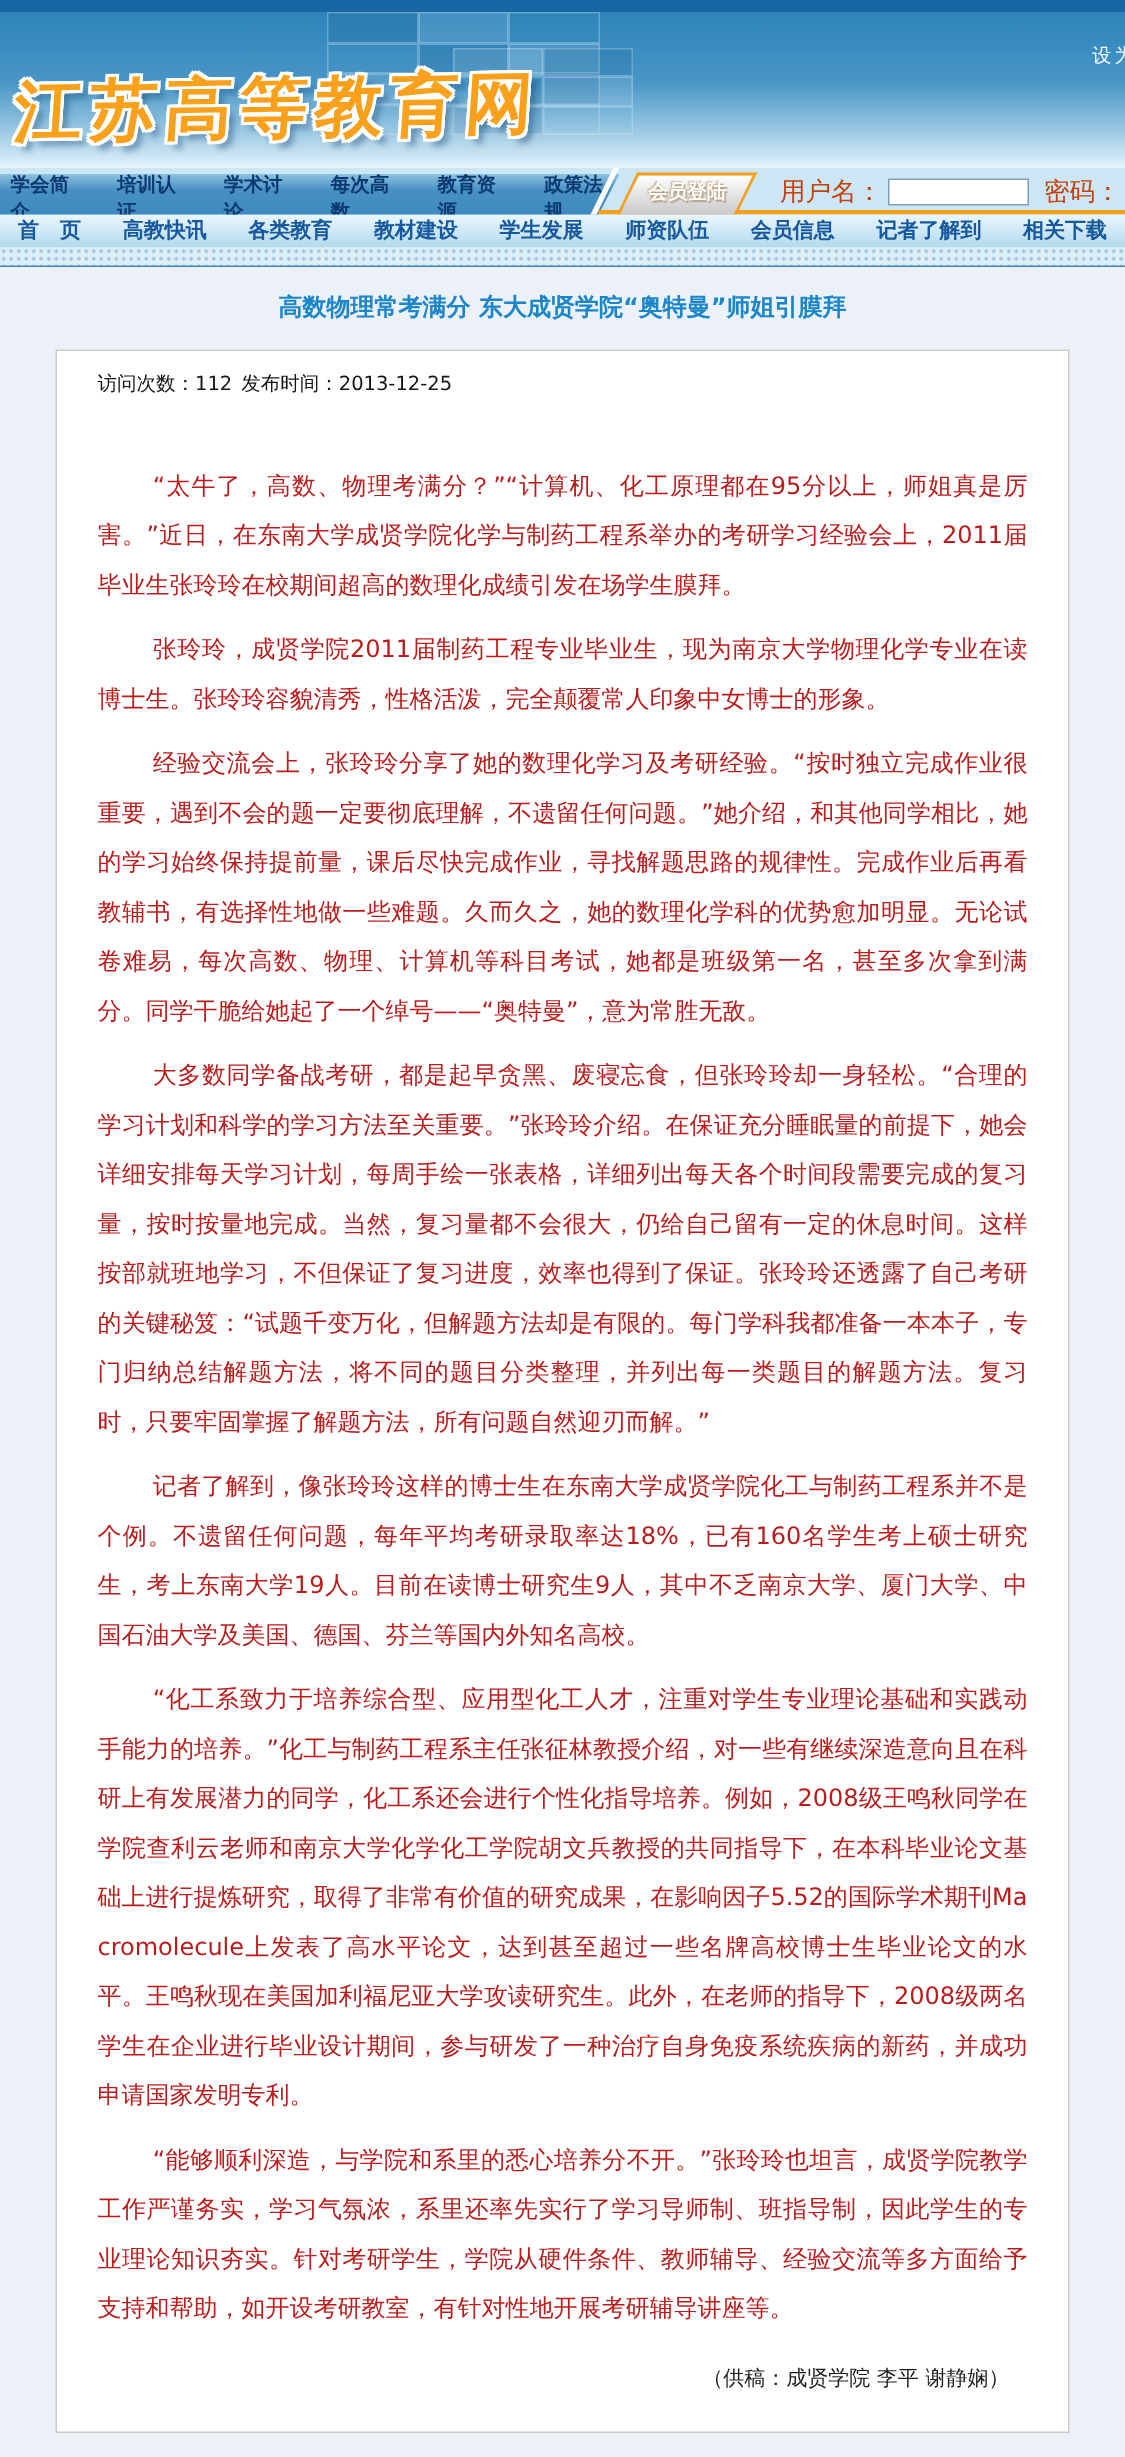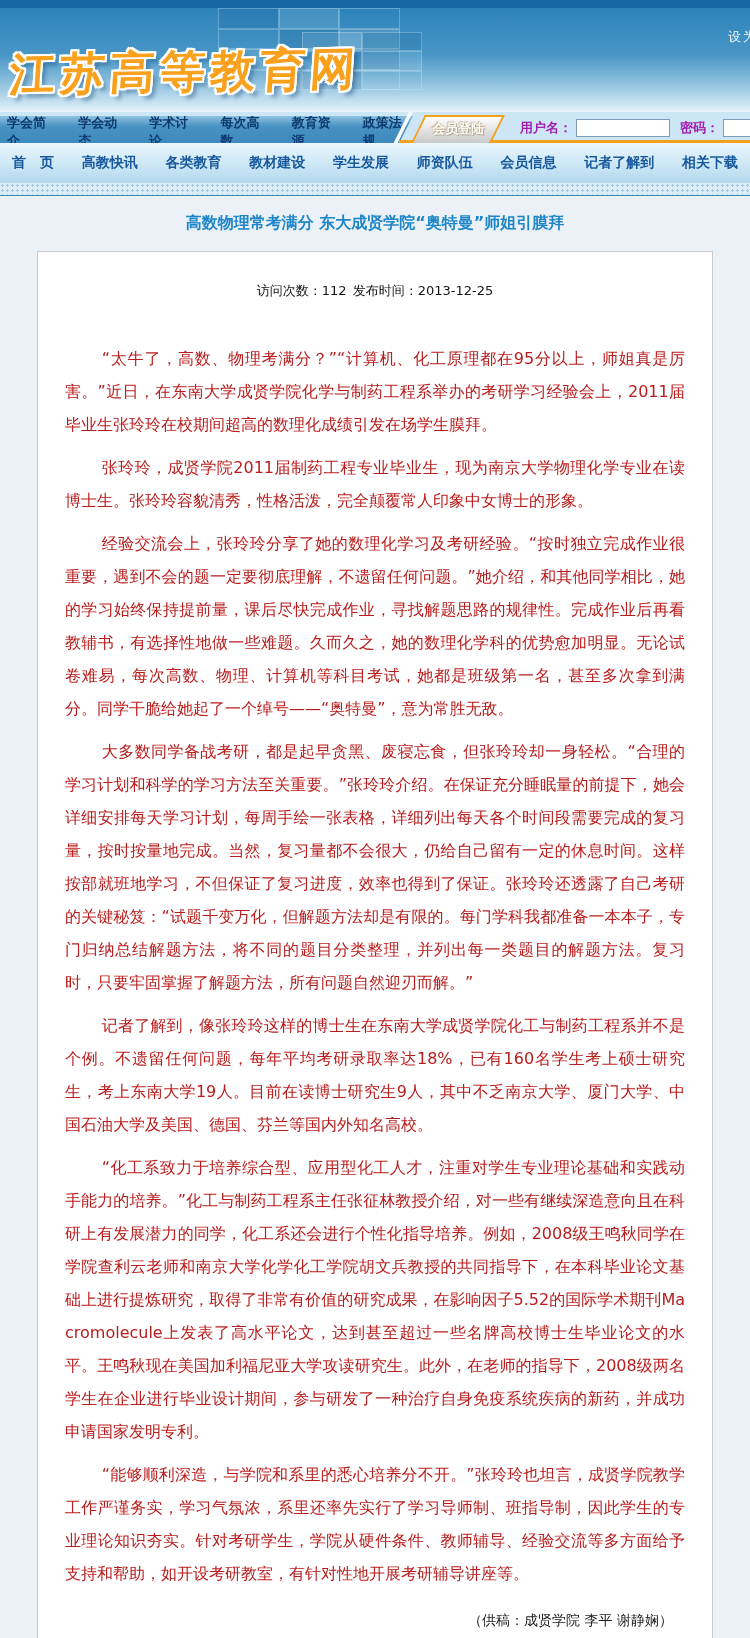--- a/index.html
+++ b/index.html
@@ -51,47 +51,47 @@
     transform:skewX(-26deg);
     background:linear-gradient(180deg,#ffffff 0%,#dedede 60%,#c9c9c9 100%);
     border:2px solid #f3a11c; border-bottom:none;
   }
   .login-tab .tab-text {
     display:block; transform:skewX(26deg); text-align:center; line-height:23px;
     font-size:13px; font-weight:bold; color:#fdfdf6;
     text-shadow:1px 1px 1px #b09c84,-1px -1px 1px #c8b49a;
   }
   .login-fields { position:absolute; left:520px; top:0; height:31px; display:flex; align-items:center; }
-  .login-fields label { font-size:13px; font-weight:bold; color:#a21caf; white-space:nowrap; }
+  .login-fields label { font-size:17px; font-weight:normal; color:#c2410c; white-space:nowrap; }
   .login-fields input { height:18px; border:1px solid #7f9db9; background:#fff; margin-left:4px; }
   .input-username { width:94px; }
   .input-password { width:60px; }
   .pw-label { margin-left:10px; }
 
   
   .mainnav {
-    height:40px; display:flex; justify-content:space-between; align-items:center; padding:0 12px;
+    height:22px; display:flex; justify-content:space-between; align-items:center; padding:0 12px;
     background:linear-gradient(180deg,#eaf6fc 0%,#cfe8f6 50%,#b3d9ee 100%);
   }
   .mainnav span { font-size:14px; font-weight:bold; color:#17599c; white-space:nowrap; cursor:pointer; }
   .nav-substrip {
     height:13px; background-color:#dceef8;
     background-image:radial-gradient(rgba(90,150,195,0.45) 1px, transparent 1.3px);
     background-size:5px 5px;
     border-bottom:1px solid #3c86b8;
   }
 
   
   .content { background:#ecf1f7; padding-top:1px; }
   .article-title { margin:16px 10px 0; text-align:center; font-size:16px; font-weight:bold; color:#1d86c8; }
   .article-box {
     width:676px; margin:17px auto 0; background:#fff; border:1px solid #cacaca;
     padding:10px 27px 26px;
   }
-  .meta { text-align:center; font-size:13px; color:#151515; margin-top:20px; }
+  .meta { text-align:left; font-size:13px; color:#151515; margin-top:3px; }
   .meta .t-label { margin-left:6px; }
   .article-body {
     margin-top:42px; font-size:16px; color:#b91c1c; line-height:33px;
     text-align:justify; word-break:break-all;
   }
   .article-body p { margin:10px 0; text-indent:2.3em; }
   .attribution { text-align:right; font-size:14px; color:#1d1d1d; margin-top:22px; padding-right:12px; }
 </style>
 </head>
 <body>
@@ -122,21 +122,21 @@
         <div></div>
     </div>
     <div class="site-title">江苏高等教育网</div>
     <div class="set-home">设为</div>
   </div>
 </div>
 
 <div class="subnav">
   <div class="subnav-left">
     <span>学会简介</span>
-    <span>学会动态</span>
+    <span>培训认证</span>
     <span>学术讨论</span>
     <span>每次高数</span>
     <span>教育资源</span>
     <span>政策法规</span>
   </div>
   <div class="diag-line"></div>
   <div class="orange-underline"></div>
   <div class="login-tab">
     <span class="tab-text">会员登陆</span>
   </div>

